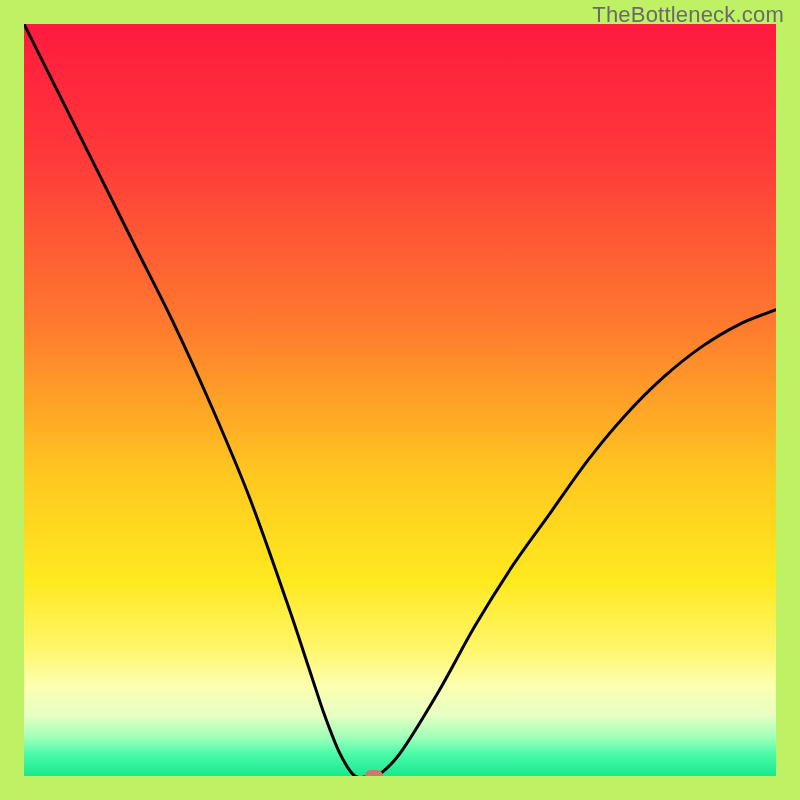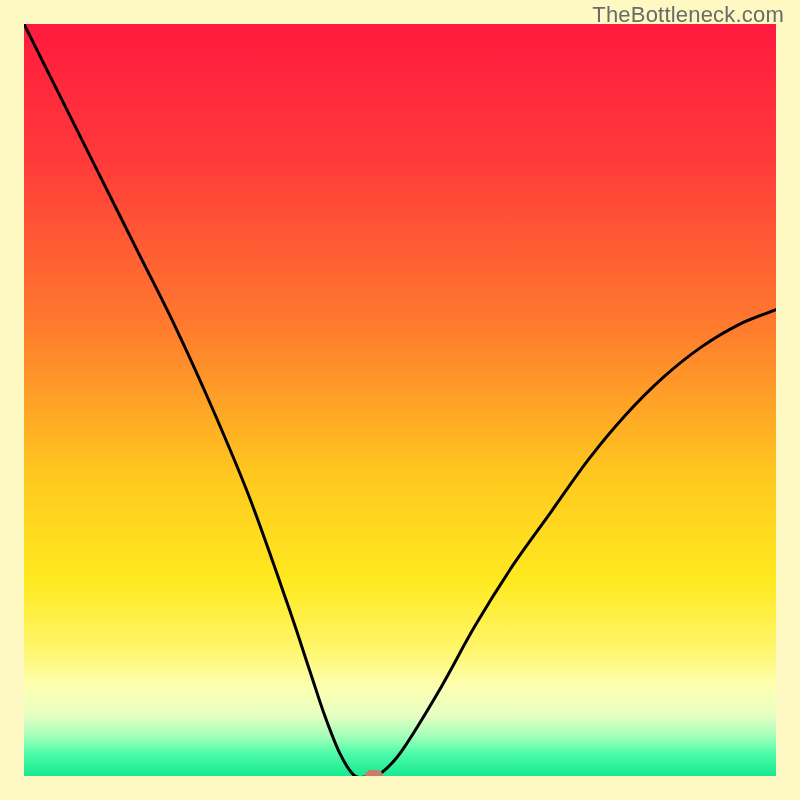--- a/index.html
+++ b/index.html
@@ -9,21 +9,21 @@
     height: 800px;
     background: #000;
     overflow: hidden;
     font-family: Arial, Helvetica, sans-serif;
   }
   .frame {
     position: absolute;
     top: 0; left: 0;
     width: 800px;
     height: 800px;
-    background: #fef9c3;
+    background: #bef264;
   }
   .plot {
     position: absolute;
     top: 24px;
     left: 24px;
     width: 752px;
     height: 752px;
     overflow: hidden;
   }
   .gradient {

